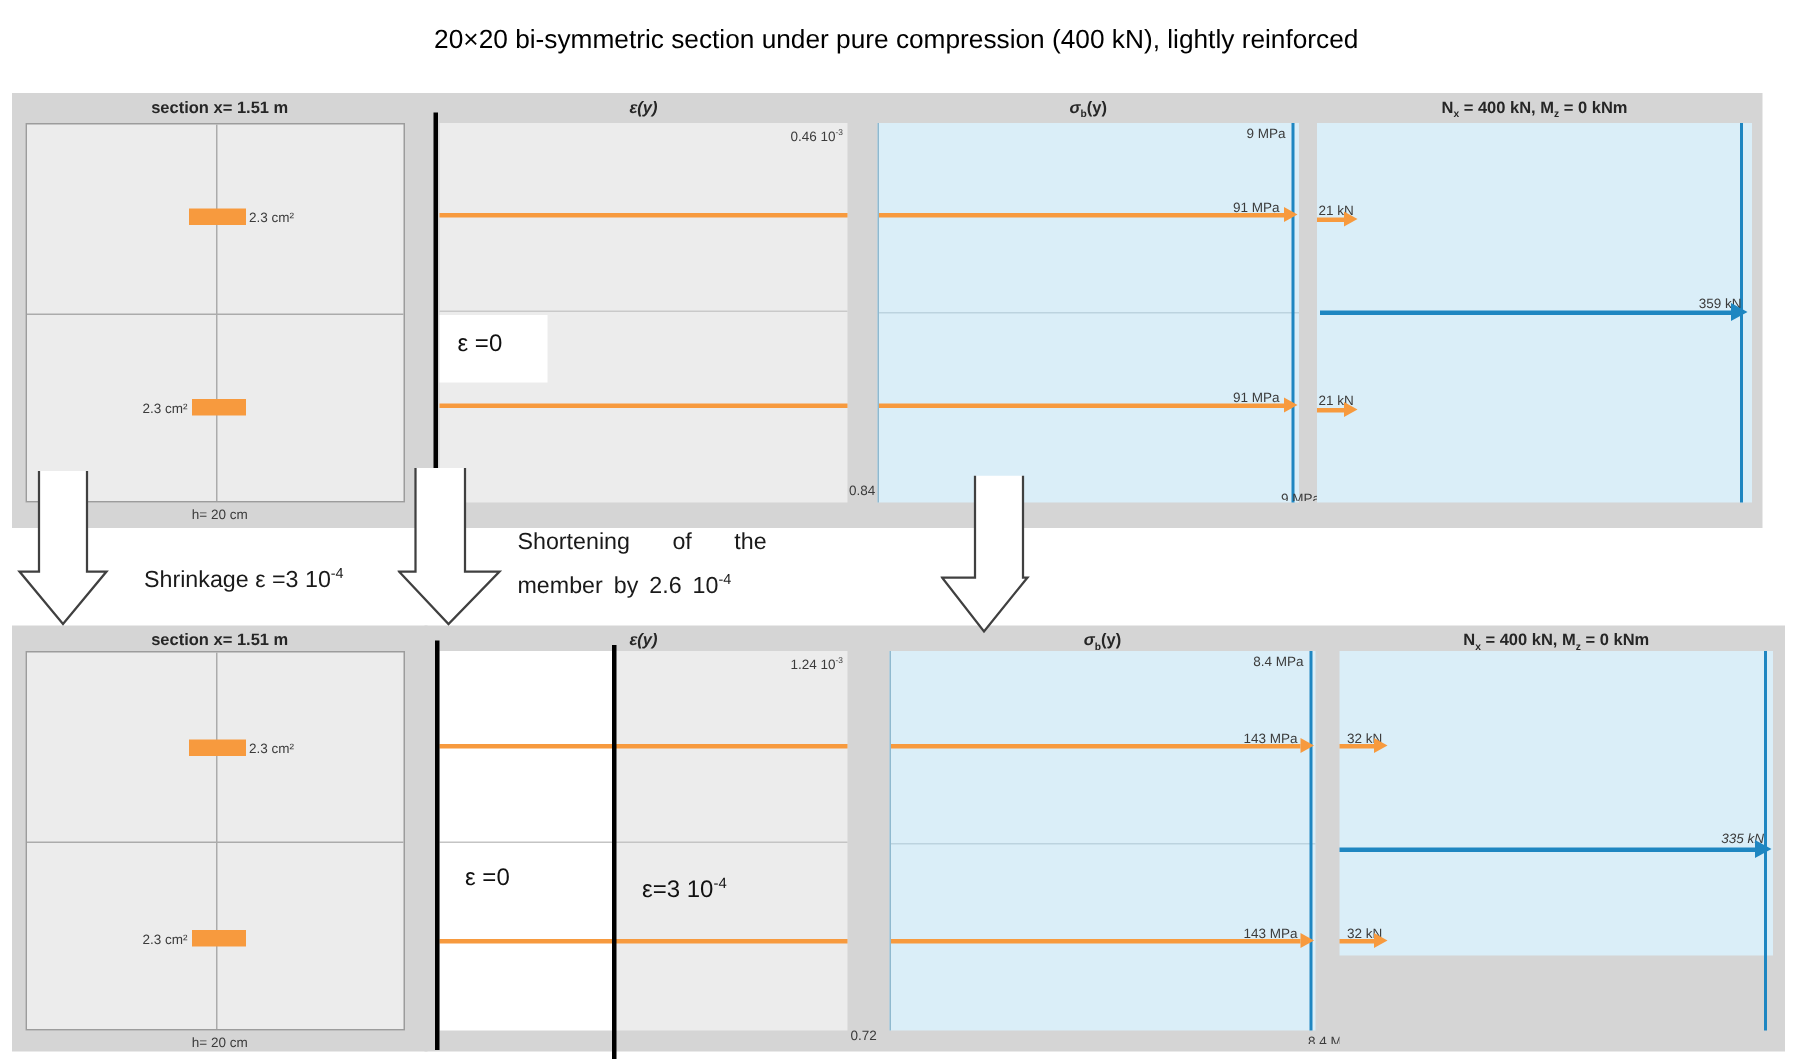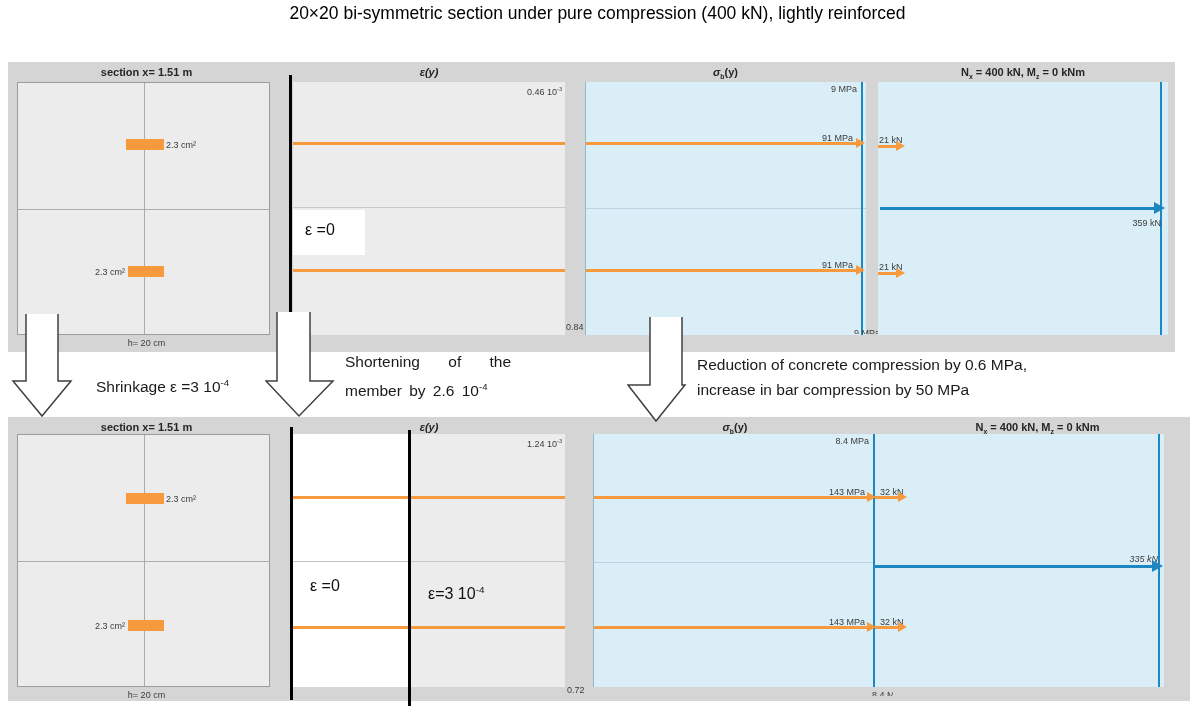--- a/index.html
+++ b/index.html
@@ -35,21 +35,21 @@
   .clip{position:absolute;overflow:hidden;height:12px;}
   .clip span{font-size:9px;color:#3b3b3b;white-space:nowrap;}
   .whitebox{position:absolute;background:#fff;z-index:4;}
   .bigarrow{position:absolute;z-index:8;}
 </style>
 </head>
 <body>
 
 <div id="canvas">
 
-  <div class="titleline" style="top:3px;text-align:center;">20×20 bi-symmetric  section under pure compression (400 kN), lightly reinforced</div>
+  <div class="titleline" style="top:16px;text-align:center;">20×20 bi-symmetric  section under pure compression (400 kN), lightly reinforced</div>
 
   <div class="panel" style="left:8px;top:62px;width:277px;height:290px;">
     <div class="ptitle" style="left:0;width:277px;">section x= 1.51 m</div>
     <div class="plot" style="left:9px;top:20px;width:253px;height:253px;background:var(--pgray);border:1px solid var(--bdr);">
       <div class="crossv" style="left:126px;"></div>
       <div class="crossh" style="top:126px;"></div>
       <div class="rbar" style="left:108px;top:56px;"></div>
       <div class="sm" style="left:148px;top:57px;">2.3 cm²</div>
       <div class="rbar" style="left:110px;top:183px;width:36px;"></div>
       <div class="sm" style="left:60px;top:184px;width:47px;text-align:right;">2.3 cm²</div>
@@ -96,21 +96,21 @@
       <div class="sm" style="left:1px;top:53px;">21 kN</div>
       <div class="harrow" style="left:0;top:59px;width:27px;">
           <div class="shaft"></div>
           <div class="head"></div>
         </div>
       <div class="sm" style="left:1px;top:180px;">21 kN</div>
       <div class="harrow" style="left:0;top:186px;width:27px;">
           <div class="shaft"></div>
           <div class="head"></div>
         </div>
-      <div class="sm" style="right:7px;top:115px;margin-top:21px;">359 kN</div>
+      <div class="sm" style="right:7px;top:115px;">359 kN</div>
       <div class="harrow blue" style="left:2px;top:120px;width:285px;">
           <div class="shaft"></div>
           <div class="head"></div>
         </div>
     </div>
   </div>
 
   <div class="blackline" style="left:289px;top:75px;height:277px;"></div>
 
   <svg class="bigarrow" style="left:10px;top:314px;" width="65" height="104">
@@ -119,22 +119,20 @@
   <svg class="bigarrow" style="left:265px;top:312px;" width="70" height="106">
     <path d="M12,0 L12,69 L1,69 L34,104 L68,69 L45,69 L45,0" fill="#ffffff" stroke="#404040" stroke-width="1.5"></path>
   </svg>
   <svg class="bigarrow" style="left:627px;top:317px;" width="60" height="106">
     <path d="M23,0 L23,68 L1,68 L29,104 L58,68 L55,68 L55,0" fill="#ffffff" stroke="#404040" stroke-width="1.5"></path>
   </svg>
 
   <div class="ann" style="left:96px;top:377px;"><span>Shrinkage  ε =3 10</span><sup>-4</sup></div>
   <div class="ann" style="left:345px;top:353px;word-spacing:24px;">Shortening of the</div>
   <div class="ann" style="left:345px;top:381px;word-spacing:3px;"><span>member by  2.6 10</span><sup>-4</sup></div>
-  <div class="ann" style="left:697px;top:356px;">Reduction of concrete compression by 0.6 MPa,</div>
-  <div class="ann" style="left:697px;top:381px;">increase in bar compression by 50 MPa</div>
 
   <div class="panel" style="left:8px;top:417px;width:277px;height:284px;">
     <div class="ptitle" style="left:0;width:277px;">section x= 1.51 m</div>
     <div class="plot" style="left:9px;top:17px;width:253px;height:253px;background:var(--pgray);border:1px solid var(--bdr);">
       <div class="crossv" style="left:126px;"></div>
       <div class="crossh" style="top:126px;"></div>
       <div class="rbar" style="left:108px;top:58px;"></div>
       <div class="sm" style="left:148px;top:59px;">2.3 cm²</div>
       <div class="rbar" style="left:110px;top:185px;width:36px;"></div>
       <div class="sm" style="left:60px;top:186px;width:47px;text-align:right;">2.3 cm²</div>
@@ -170,21 +168,21 @@
           <div class="head"></div>
         </div>
       <div class="sm" style="right:12px;top:183px;">143 MPa</div>
       <div class="harrow" style="left:0;top:188px;width:282px;">
           <div class="shaft"></div>
           <div class="head"></div>
         </div>
     </div>
     <div class="clip" style="left:589px;top:267px;width:21px;z-index:7;"><span>8.4 MPa</span></div>
 
-    <div class="plot" style="left:592px;top:17px;width:289px;height:253px;background:var(--lblue);">
+    <div class="plot" style="left:610px;top:17px;width:289px;height:203px;background:var(--lblue);">
       <div class="vblue" style="left:283px;top:0;height:253px;"></div>
       <div class="sm" style="left:5px;top:53px;">32 kN</div>
       <div class="harrow" style="left:0;top:58px;width:32px;">
           <div class="shaft"></div>
           <div class="head"></div>
         </div>
       <div class="sm" style="left:5px;top:183px;">32 kN</div>
       <div class="harrow" style="left:0;top:188px;width:32px;">
           <div class="shaft"></div>
           <div class="head"></div>

